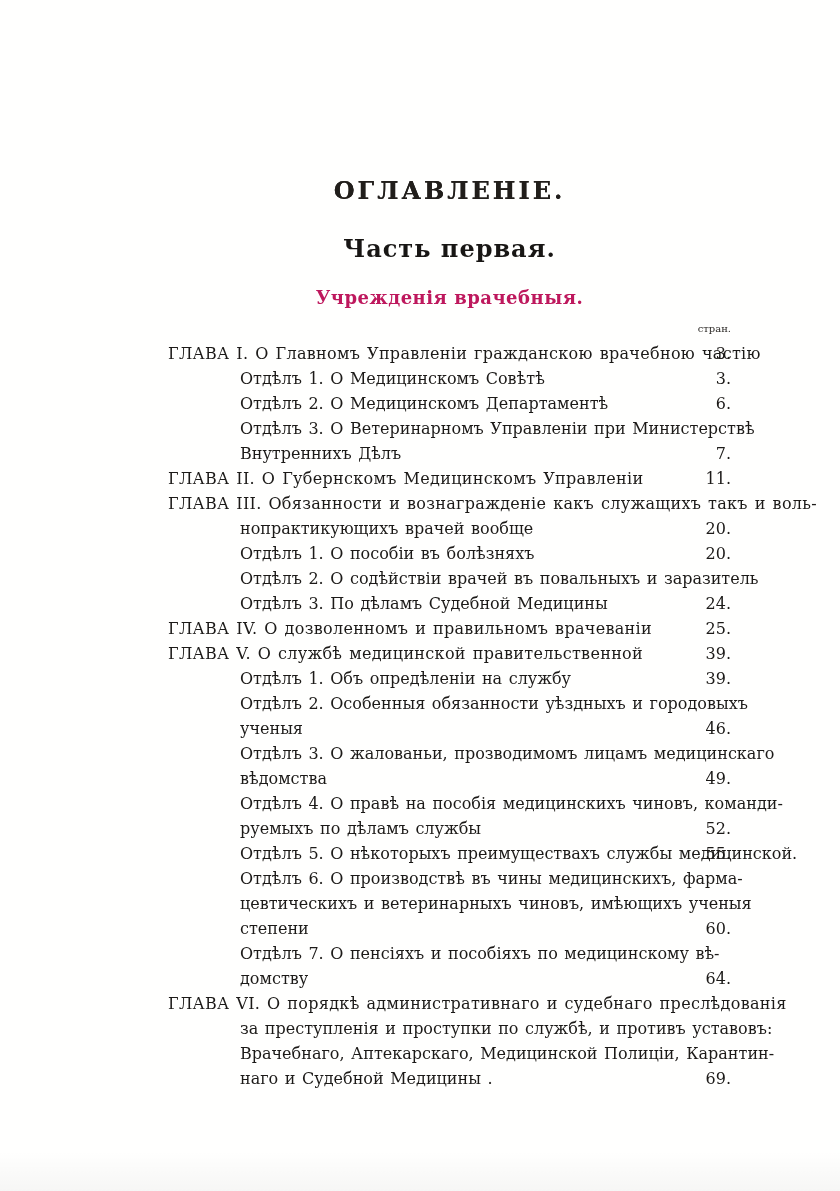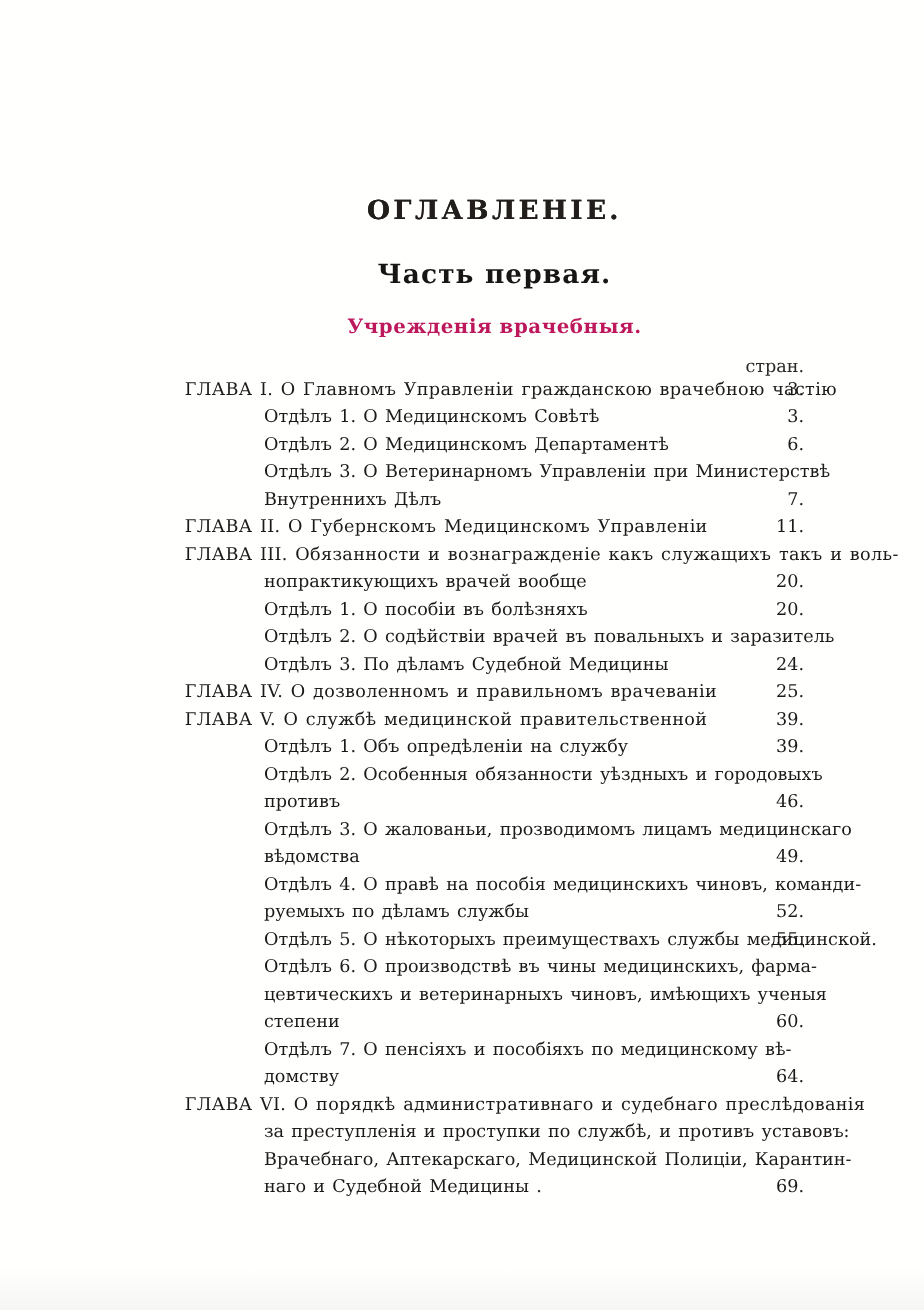--- a/index.html
+++ b/index.html
@@ -59,21 +59,21 @@
     font-weight: 700;
     letter-spacing: 0.5px;
     color: #be185d;
   }
   .page-col-header {
     position: absolute;
     left: 168px;
     width: 563px;
     top: 323px;
     text-align: right;
-    font-size: 16px;
+    font-size: 10px;
     color: #2a2724;
   }
   .toc {
     position: absolute;
     left: 168px;
     top: 341px;
     width: 563px;
     font-size: 16px;
   }
   .toc-row {
@@ -122,21 +122,21 @@
       <div class="toc-row chapter"><span class="toc-text">ГЛАВА II. О Губернскомъ Медицинскомъ Управленіи</span><span class="toc-page">11.</span></div>
       <div class="toc-row chapter"><span class="toc-text">ГЛАВА III. Обязанности и вознагражденіе какъ служащихъ такъ и воль-</span></div>
       <div class="toc-row section"><span class="toc-text">нопрактикующихъ врачей вообще</span><span class="toc-page">20.</span></div>
       <div class="toc-row section"><span class="toc-text">Отдѣлъ 1. О пособіи въ болѣзняхъ</span><span class="toc-page">20.</span></div>
       <div class="toc-row section"><span class="toc-text">Отдѣлъ 2. О содѣйствіи врачей въ повальныхъ и заразитель</span></div>
       <div class="toc-row section"><span class="toc-text">Отдѣлъ 3. По дѣламъ Судебной Медицины</span><span class="toc-page">24.</span></div>
       <div class="toc-row chapter"><span class="toc-text">ГЛАВА IV. О дозволенномъ и правильномъ врачеваніи</span><span class="toc-page">25.</span></div>
       <div class="toc-row chapter"><span class="toc-text">ГЛАВА V. О службѣ медицинской правительственной</span><span class="toc-page">39.</span></div>
       <div class="toc-row section"><span class="toc-text">Отдѣлъ 1. Объ опредѣленіи на службу</span><span class="toc-page">39.</span></div>
       <div class="toc-row section"><span class="toc-text">Отдѣлъ 2. Особенныя обязанности уѣздныхъ и городовыхъ</span></div>
-      <div class="toc-row section"><span class="toc-text">противъ</span><span class="toc-page">46.</span></div>
+      <div class="toc-row section"><span class="toc-text">ученыя</span><span class="toc-page">46.</span></div>
       <div class="toc-row section"><span class="toc-text">Отдѣлъ 3. О жалованьи, прозводимомъ лицамъ медицинскаго</span></div>
       <div class="toc-row section"><span class="toc-text">вѣдомства</span><span class="toc-page">49.</span></div>
       <div class="toc-row section"><span class="toc-text">Отдѣлъ 4. О правѣ на пособія медицинскихъ чиновъ, команди-</span></div>
       <div class="toc-row section"><span class="toc-text">руемыхъ по дѣламъ службы</span><span class="toc-page">52.</span></div>
       <div class="toc-row section"><span class="toc-text">Отдѣлъ 5. О нѣкоторыхъ преимуществахъ службы медицинской.</span><span class="toc-page">55.</span></div>
       <div class="toc-row section"><span class="toc-text">Отдѣлъ 6. О производствѣ въ чины медицинскихъ, фарма-</span></div>
       <div class="toc-row section"><span class="toc-text">цевтическихъ и ветеринарныхъ чиновъ, имѣющихъ ученыя</span></div>
       <div class="toc-row section"><span class="toc-text">степени</span><span class="toc-page">60.</span></div>
       <div class="toc-row section"><span class="toc-text">Отдѣлъ 7. О пенсіяхъ и пособіяхъ по медицинскому вѣ-</span></div>
       <div class="toc-row section"><span class="toc-text">домству</span><span class="toc-page">64.</span></div>

